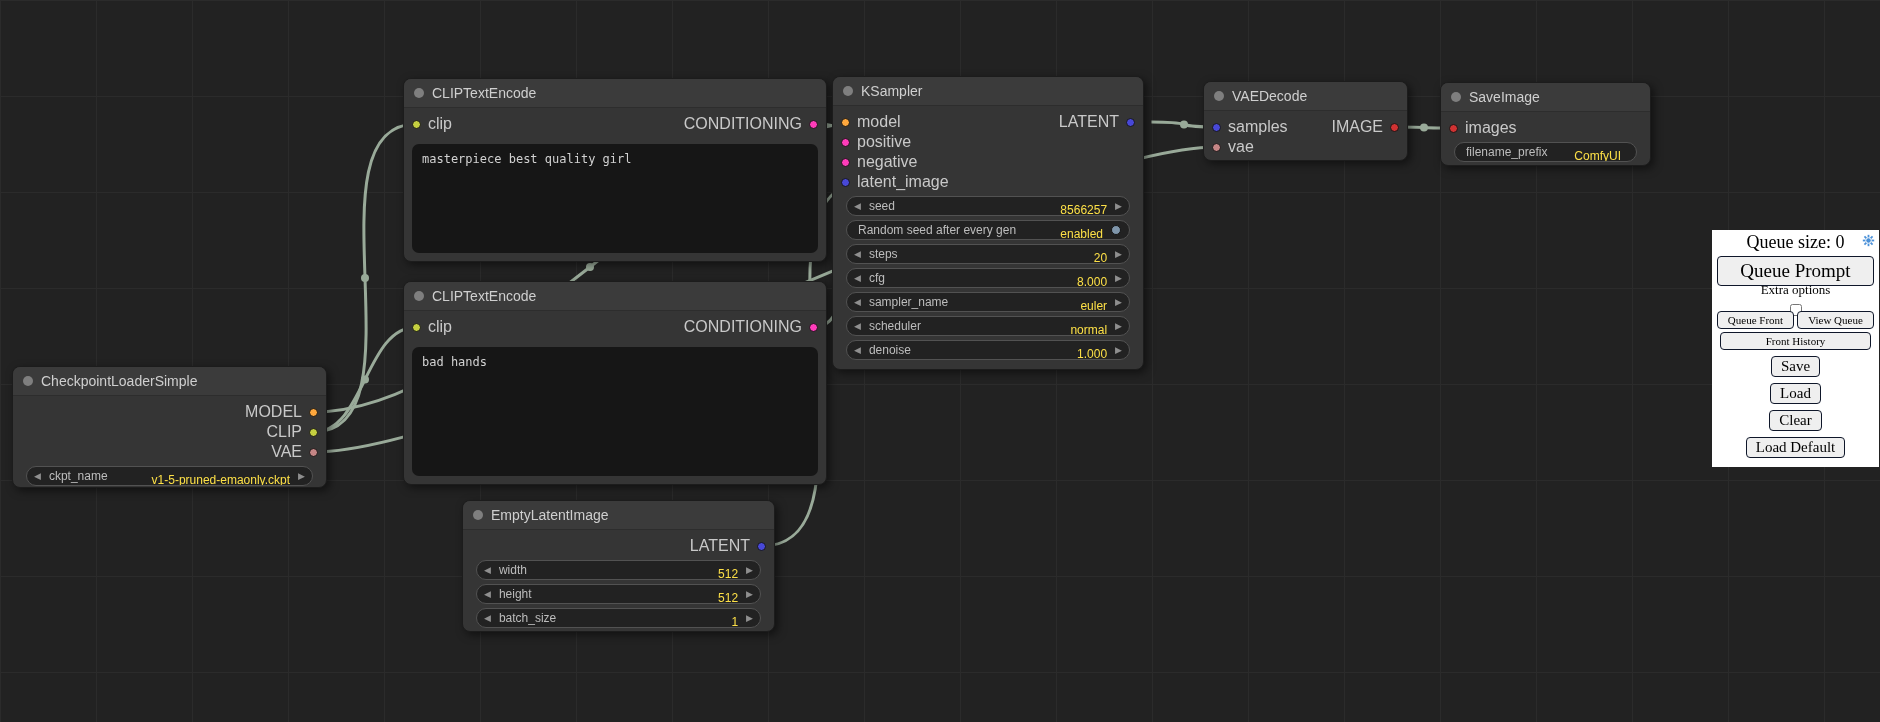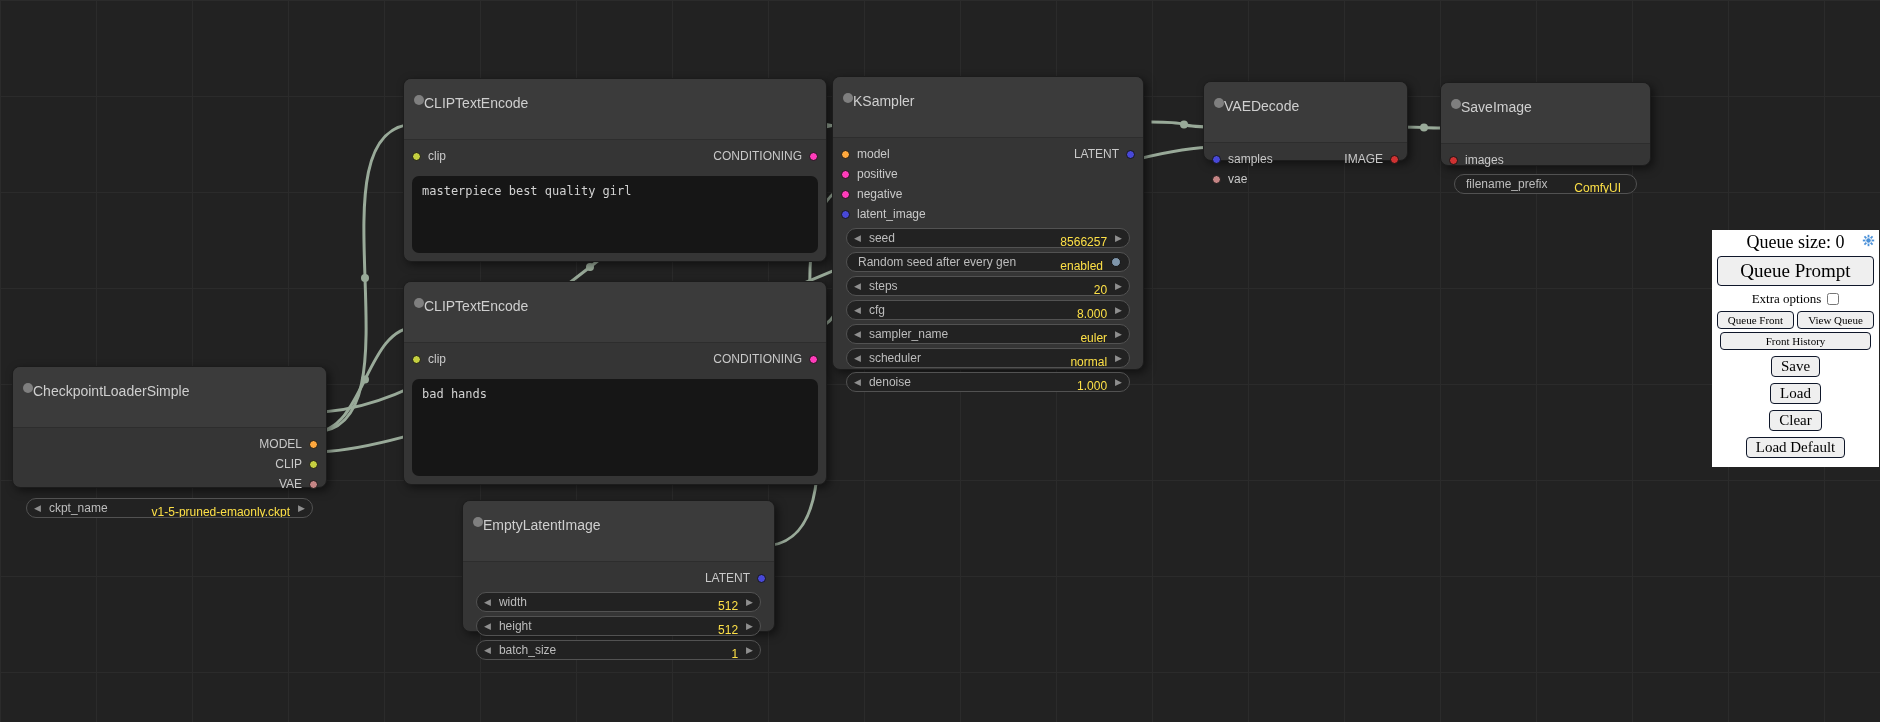--- a/index.html
+++ b/index.html
@@ -15,30 +15,30 @@
   #nodes-layer{position:absolute;left:0;top:0;width:100%;height:100%;z-index:2;pointer-events:none;}
 
   
   .node{
     position:absolute;background:#353535;border:1px solid #1c1c1c;border-radius:8px;
     box-shadow:3px 3px 9px rgba(0,0,0,.5);display:flex;flex-direction:column;
     box-sizing:border-box;pointer-events:auto;
   }
   .node-title{
     height:28px;flex:0 0 28px;background:#3b3b3b;border-radius:7px 7px 0 0;
-    display:flex;align-items:flex-start;padding:16px 10px;border-bottom:1px solid #2d2d2d;
+    display:flex;align-items:center;gap:8px;padding:0 10px;border-bottom:1px solid #2d2d2d;
   }
   .collapse-dot{width:10px;height:10px;border-radius:50%;background:#7f7f7f;flex:0 0 auto;}
   .title-text{color:#cfcfcf;font-size:14px;white-space:nowrap;}
   .node-body{flex:1;display:flex;flex-direction:column;padding:6px 0 6px;min-height:0;}
   .slot-row{height:20px;flex:0 0 20px;position:relative;}
   .slot-in{position:absolute;left:8px;top:0;height:20px;display:flex;align-items:center;gap:7px;}
   .slot-out{position:absolute;right:8px;top:0;height:20px;display:flex;align-items:center;gap:7px;}
   .slot-dot{width:9px;height:9px;border-radius:50%;border:1px solid #161616;box-sizing:border-box;flex:0 0 auto;}
-  .slot-label{color:#c9c9c9;font-size:12px;white-space:nowrap;}
+  .slot-label{color:#c9c9c9;font-size:16px;white-space:nowrap;}
 
   .widget{
     height:20px;flex:0 0 20px;margin:4px 13px 0;background:#222;border:1px solid #525252;
     border-radius:10px;display:flex;align-items:center;padding:0 7px;box-sizing:border-box;
     font-size:12px;white-space:nowrap;overflow:hidden;
   }
   .widget .arrow{color:#8f8f8f;font-size:9px;line-height:1;flex:0 0 auto;}
   .widget .wlabel{margin-left:8px;color:#bdbdbd;}
   .widget.no-arrows .wlabel{margin-left:4px;}
   .widget .wvalue{margin-left:auto;margin-right:8px;color:#fde047;margin-top:8px;}
@@ -57,21 +57,21 @@
     text-align:center;
   }
   .menu-header{position:relative;height:19px;line-height:19px;font-size:18px;}
   .queue-size{display:inline-block;}
   .gear{position:absolute;right:-1px;top:1px;line-height:0;cursor:pointer;}
   .menu button{
     font-family:"Liberation Serif",serif;background:#efefef;border:1px solid #0f172a;
     border-radius:4px;color:#000;cursor:pointer;
   }
   .queue-prompt{display:block;width:100%;font-size:19px;padding:3px 0;margin-top:4px;}
-  .extra-row{display:flex;justify-content:center;align-items:center;gap:6px;font-size:13px;margin-top:5px;height:16px;}
+  .extra-row{display:flex;justify-content:center;align-items:center;gap:6px;font-size:13px;margin-top:5px;height:16px;flex-direction:column;}
   .extra-row input{width:12px;height:12px;margin:0;}
   .btn-row{display:flex;gap:3px;margin-top:4px;}
   .btn-row button{flex:1;font-size:11px;padding:2px 0;}
   .view-history{display:block;width:96%;margin:3px auto 0;font-size:11px;padding:2px 0;}
   .big{display:block;margin:6px auto 0;font-size:15px;padding:1px 9px;}
 </style>
 </head>
 <body>
 
 <div id="stage">

